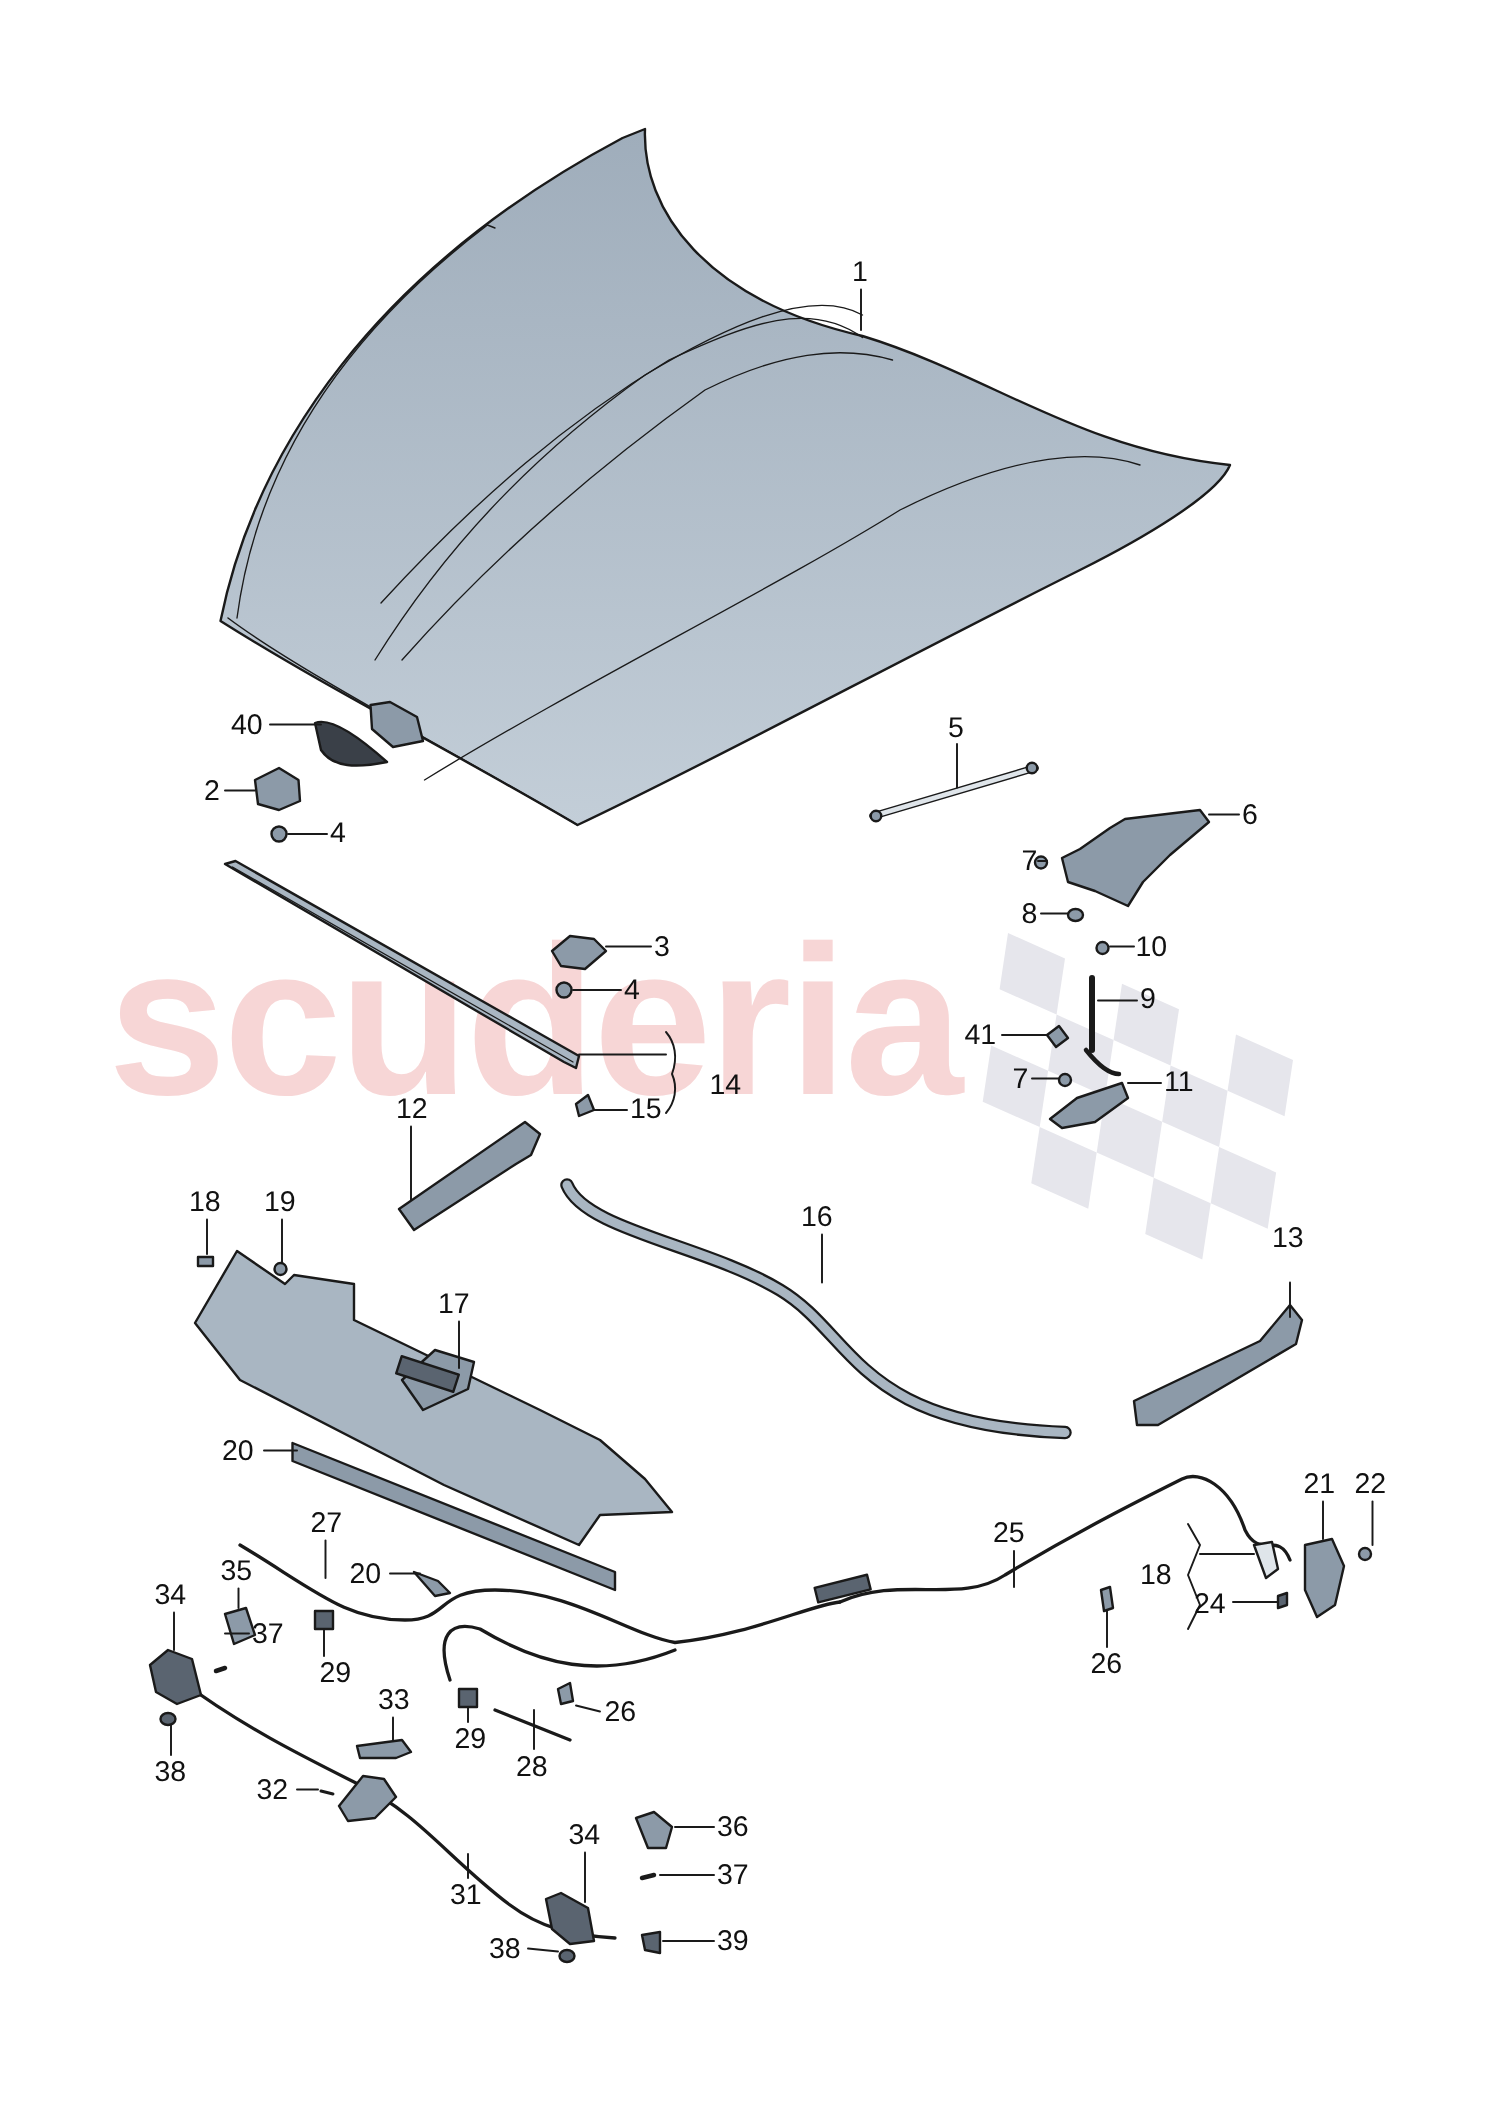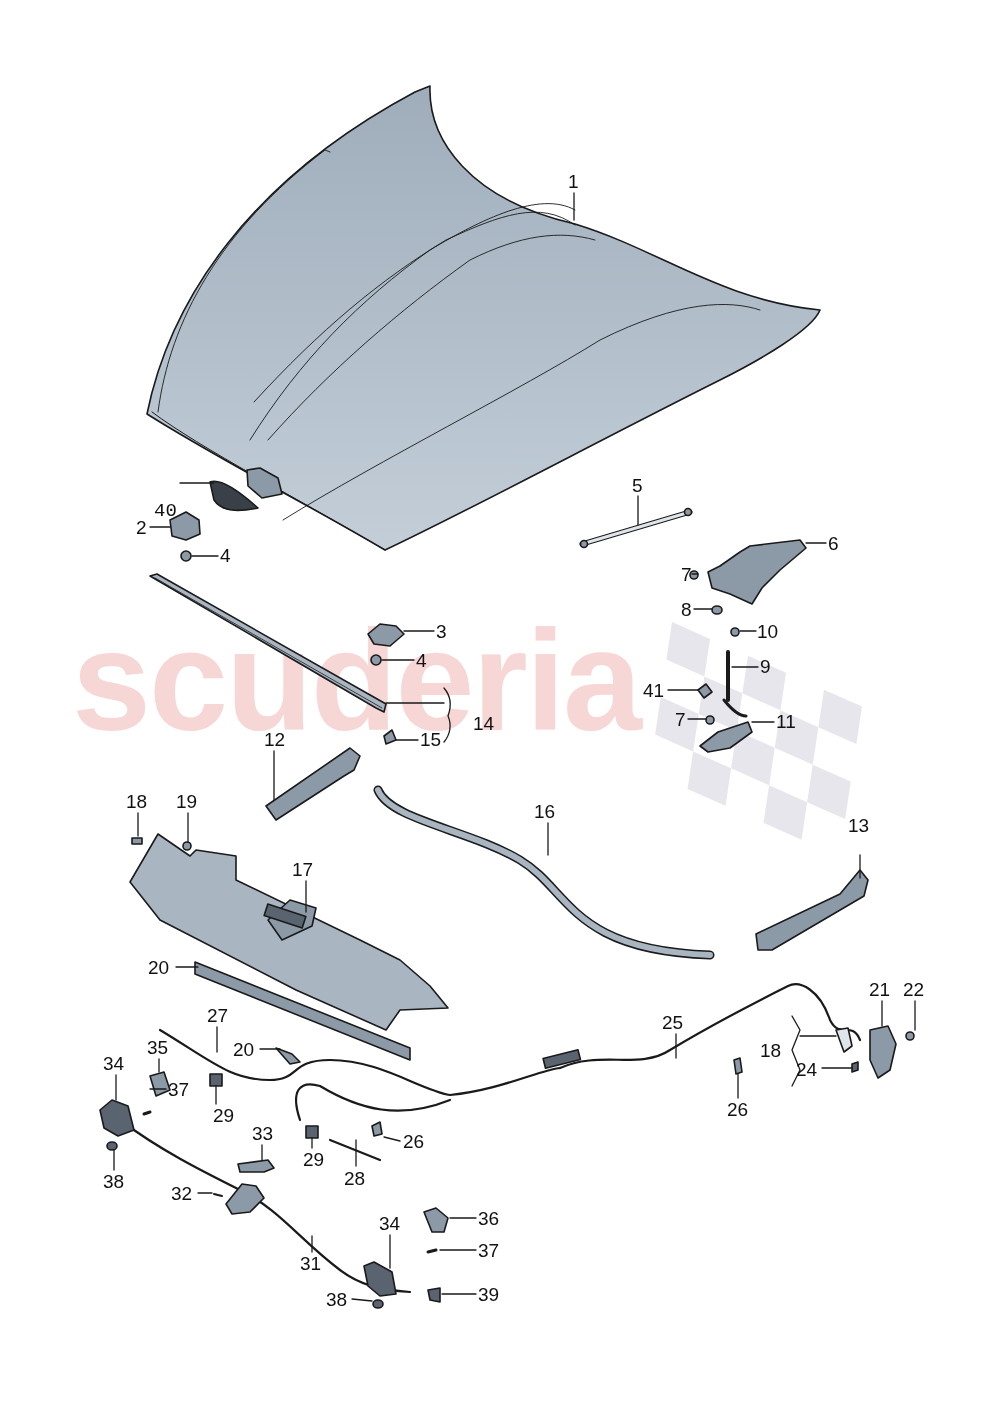--- a/index.html
+++ b/index.html
@@ -198,21 +198,21 @@
       <line x1="390" y1="1235" x2="390" y2="1268"></line>
       <line x1="440" y1="1250" x2="476" y2="1250"></line>
       <line x1="312" y1="1236" x2="312" y2="1252"></line>
       <line x1="352" y1="1299" x2="372" y2="1301"></line>
       <line x1="442" y1="1294" x2="476" y2="1294"></line>
     </g>
   </svg>
 
   <div id="callouts">
       <div class="callout" style="left: 568px; top: 172px;">1</div>
-      <div class="callout" style="left: 154px; top: 502px; font-family: Liberation Mono, monospace;">40</div>
+      <div class="callout" style="left: 154px; top: 474px;">40</div>
       <div class="callout" style="left: 136px; top: 518px;">2</div>
       <div class="callout" style="left: 220px; top: 546px;">4</div>
       <div class="callout" style="left: 632px; top: 476px;">5</div>
       <div class="callout" style="left: 828px; top: 534px;">6</div>
       <div class="callout" style="left: 681px; top: 565px;">7</div>
       <div class="callout" style="left: 681px; top: 600px;">8</div>
       <div class="callout" style="left: 436px; top: 622px;">3</div>
       <div class="callout" style="left: 416px; top: 651px;">4</div>
       <div class="callout" style="left: 757px; top: 622px;">10</div>
       <div class="callout" style="left: 760px; top: 657px;">9</div>

